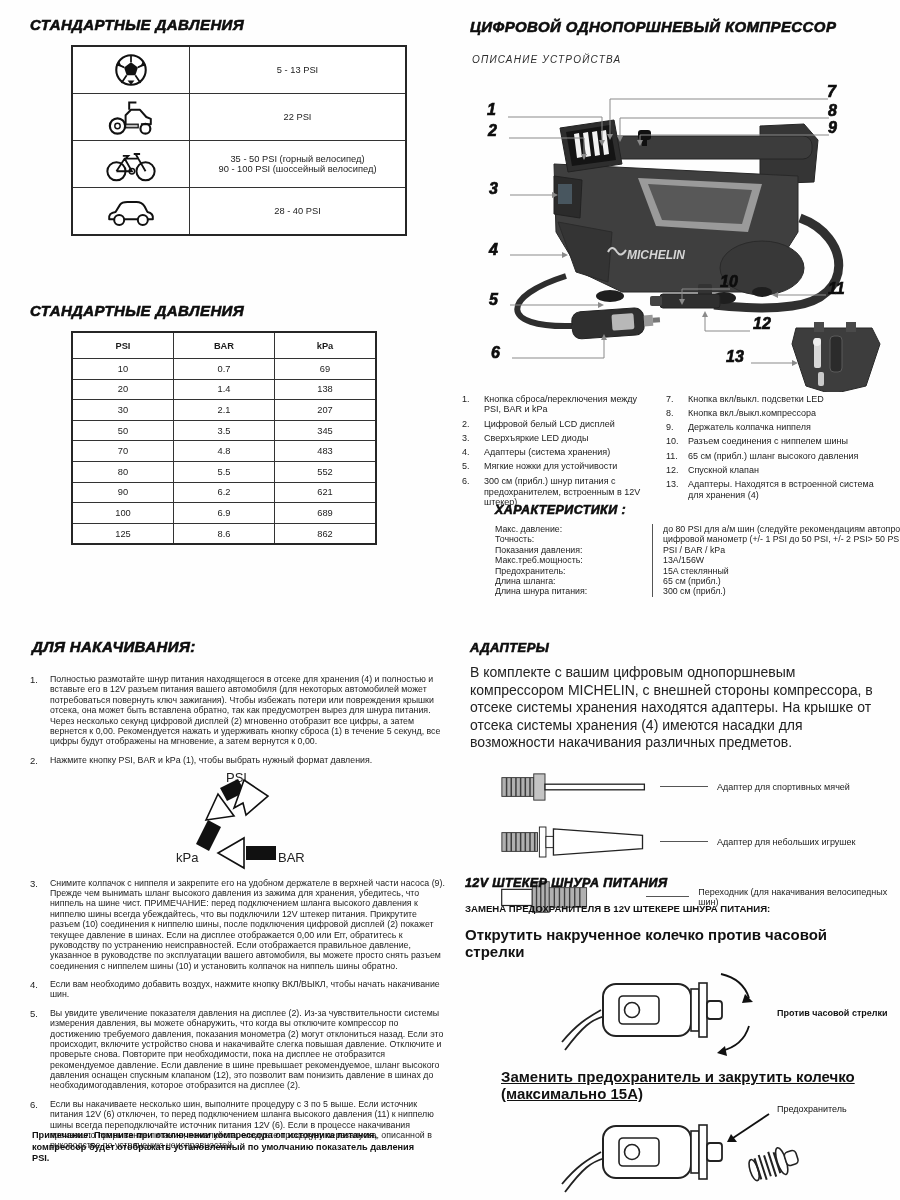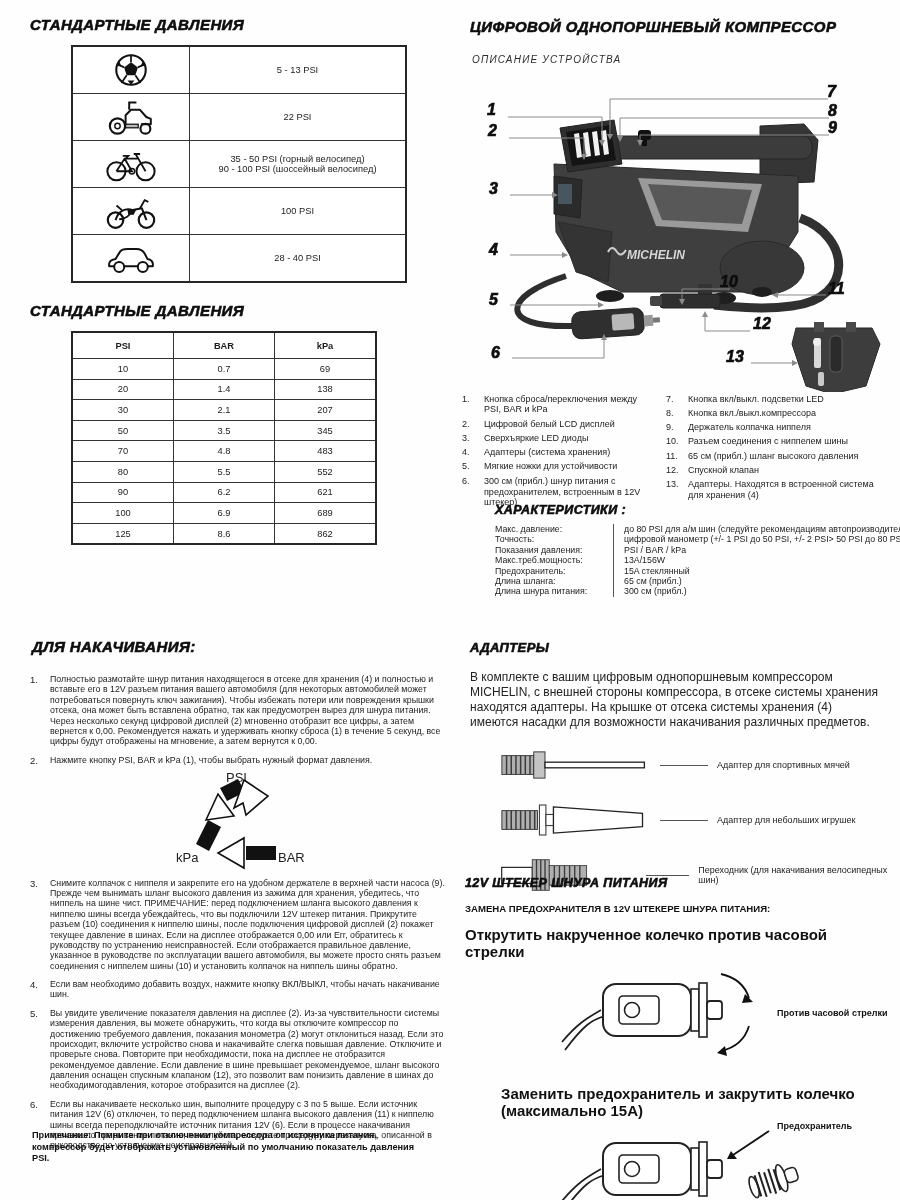--- a/index.html
+++ b/index.html
@@ -52,34 +52,34 @@
   .device span:nth-of-type(13){left:264px;top:269px;}
 
   #r-lists{display:flex;gap:14px;width:428px;}
   .plist{flex:0 0 auto;}
   .plist.p1{width:190px;} .plist.p2{width:222px;}
   .pitem{display:grid;grid-template-columns:22px 1fr;margin-top:3.5px;}
   .pitem .num{font-size:9px;}
   .pitem .lbl{font-size:9px;line-height:1.2;color:#222;}
 
   .spec-head{margin-bottom:7px;}
-  .spec-row{display:grid;grid-template-columns:118px 1fr;line-height:1.18;}
+  .spec-row{display:grid;grid-template-columns:118px 1fr;line-height:1.18;gap:39px;}
   .spec-row .sl{font-size:8.8px;color:#222;}
   .spec-row .sv{font-size:8.8px;color:#222;border-left:1.5px solid #555;padding-left:10px;white-space:nowrap;}
 
-  #adapt-intro{font-size:12px;line-height:1.25;color:#222;margin-top:15px;width:408px;}
+  #adapt-intro{font-size:14px;line-height:1.25;color:#222;margin-top:9px;width:408px;}
   .ad-row{display:flex;align-items:center;margin-left:30px;margin-top:15px;height:40px;}
   .ad-line{width:48px;border-top:1px solid #555;margin:0 9px 0 10px;}
   .ad-lbl{font-size:9px;color:#222;}
 
   .b9{font-size:15px;font-weight:bold;color:#111;}
   .plug-row{display:flex;align-items:center;margin-left:96px;margin-top:10px;position:relative;}
   .plug-lbl{font-size:9px;font-weight:bold;color:#111;margin-left:6px;white-space:nowrap;}
   #plug2-wrap{position:relative;margin-left:96px;margin-top:6px;width:330px;}
-  #fuse-lbl{position:absolute;left:216px;top:-4px;font-size:9px;font-weight:bold;color:#111;white-space:nowrap;}
+  #fuse-lbl{position:absolute;left:216px;top:-4px;font-size:9px;font-weight:normal;color:#111;white-space:nowrap;}
 
   svg{display:block;}
   .thin{stroke:#8a8a8a;stroke-width:1;fill:none;}
   .ah{fill:#8a8a8a;stroke:none;}
 </style>
 </head>
 <body>
 
 <div id="page">
 
@@ -123,32 +123,20 @@
             </svg>
           </td>
           <td>
             <div>35 - 50 PSI (горный велосипед)</div>
             <div>90 - 100 PSI (шоссейный велосипед)</div>
           </td>
         </tr>
         <tr>
           <td class="c-icon">
             <svg width="56" height="40" viewBox="0 0 60 44" style="margin:0 auto;">
-              <circle cx="13" cy="32" r="8.5" fill="none" stroke="#111" stroke-width="2.4"></circle>
-              <circle cx="47" cy="32" r="8.5" fill="none" stroke="#111" stroke-width="2.4"></circle>
-              <path d="M13,32 C16,22 24,18 32,21 L42,19 L47,32 M32,21 C29,27 23,31 17,31" fill="none" stroke="#111" stroke-width="2.2" stroke-linejoin="round"></path>
-              <path d="M40,19 L45,10 L49,12 M20,21 L14,16" fill="none" stroke="#111" stroke-width="2"></path>
-              <path d="M26,20 L36,20 L33,26 L27,26 Z" fill="#111"></path>
-            </svg>
-          </td>
-          <td>100 PSI</td>
-        </tr>
-        <tr>
-          <td class="c-icon">
-            <svg width="56" height="40" viewBox="0 0 60 44" style="margin:0 auto;">
               <path d="M6,31 Q5,24 13,23 L18,15 Q20,12 26,12 L36,12 Q42,12 45,17 L48,23 Q55,24 54,31 Z" fill="none" stroke="#111" stroke-width="2.2" stroke-linejoin="round"></path>
               <circle cx="17" cy="32" r="5.5" fill="#fff" stroke="#111" stroke-width="2.2"></circle>
               <circle cx="43" cy="32" r="5.5" fill="#fff" stroke="#111" stroke-width="2.2"></circle>
             </svg>
           </td>
           <td>28 - 40 PSI</td>
         </tr>
       </tbody>
     </table>
 
@@ -562,21 +550,21 @@
           <rect x="138" y="13" width="8" height="54" fill="#fff" stroke="#222" stroke-width="1.6"></rect>
           <rect x="146" y="31" width="15" height="18" rx="3" fill="#fff" stroke="#222" stroke-width="1.8"></rect>
           <path d="M160,4 q22,5 28,24" stroke="#111" stroke-width="1.8" fill="none"></path>
           <polygon points="184,24 192,32 181,33" fill="#111"></polygon>
           <path d="M188,56 q-6,20 -28,25" stroke="#111" stroke-width="1.8" fill="none"></path>
           <polygon points="164,76 156,83 166,86" fill="#111"></polygon>
         </svg>
         <span class="plug-lbl">Против часовой стрелки</span>
       </div>
 
-      <div class="b9" style="margin-top:29px;margin-left:36px;">Заменить предохранитель и закрутить колечко (максимально 15А)</div>
+      <div class="b9" style="margin-top:12px;margin-left:36px;text-decoration:underline;">Заменить предохранитель и закрутить колечко (максимально 15А)</div>
 
       <div id="plug2-wrap">
         <span id="fuse-lbl">Предохранитель</span>
         <svg width="270" height="90" viewBox="0 0 270 90" style="position:static;">
           <path d="M4,84 C22,60 30,54 44,50 M1,76 C16,58 26,52 40,44" stroke="#222" stroke-width="1.8" fill="none"></path>
           <rect x="42" y="18" width="88" height="52" rx="13" fill="#fff" stroke="#222" stroke-width="2"></rect>
           <rect x="58" y="30" width="40" height="28" rx="4" fill="#fff" stroke="#222" stroke-width="1.6"></rect>
           <circle cx="71" cy="44" r="7.5" fill="#fff" stroke="#222" stroke-width="1.6"></circle>
           <rect x="130" y="23" width="8" height="42" fill="#fff" stroke="#222" stroke-width="1.6"></rect>
           <rect x="138" y="17" width="8" height="54" fill="#fff" stroke="#222" stroke-width="1.6"></rect>

